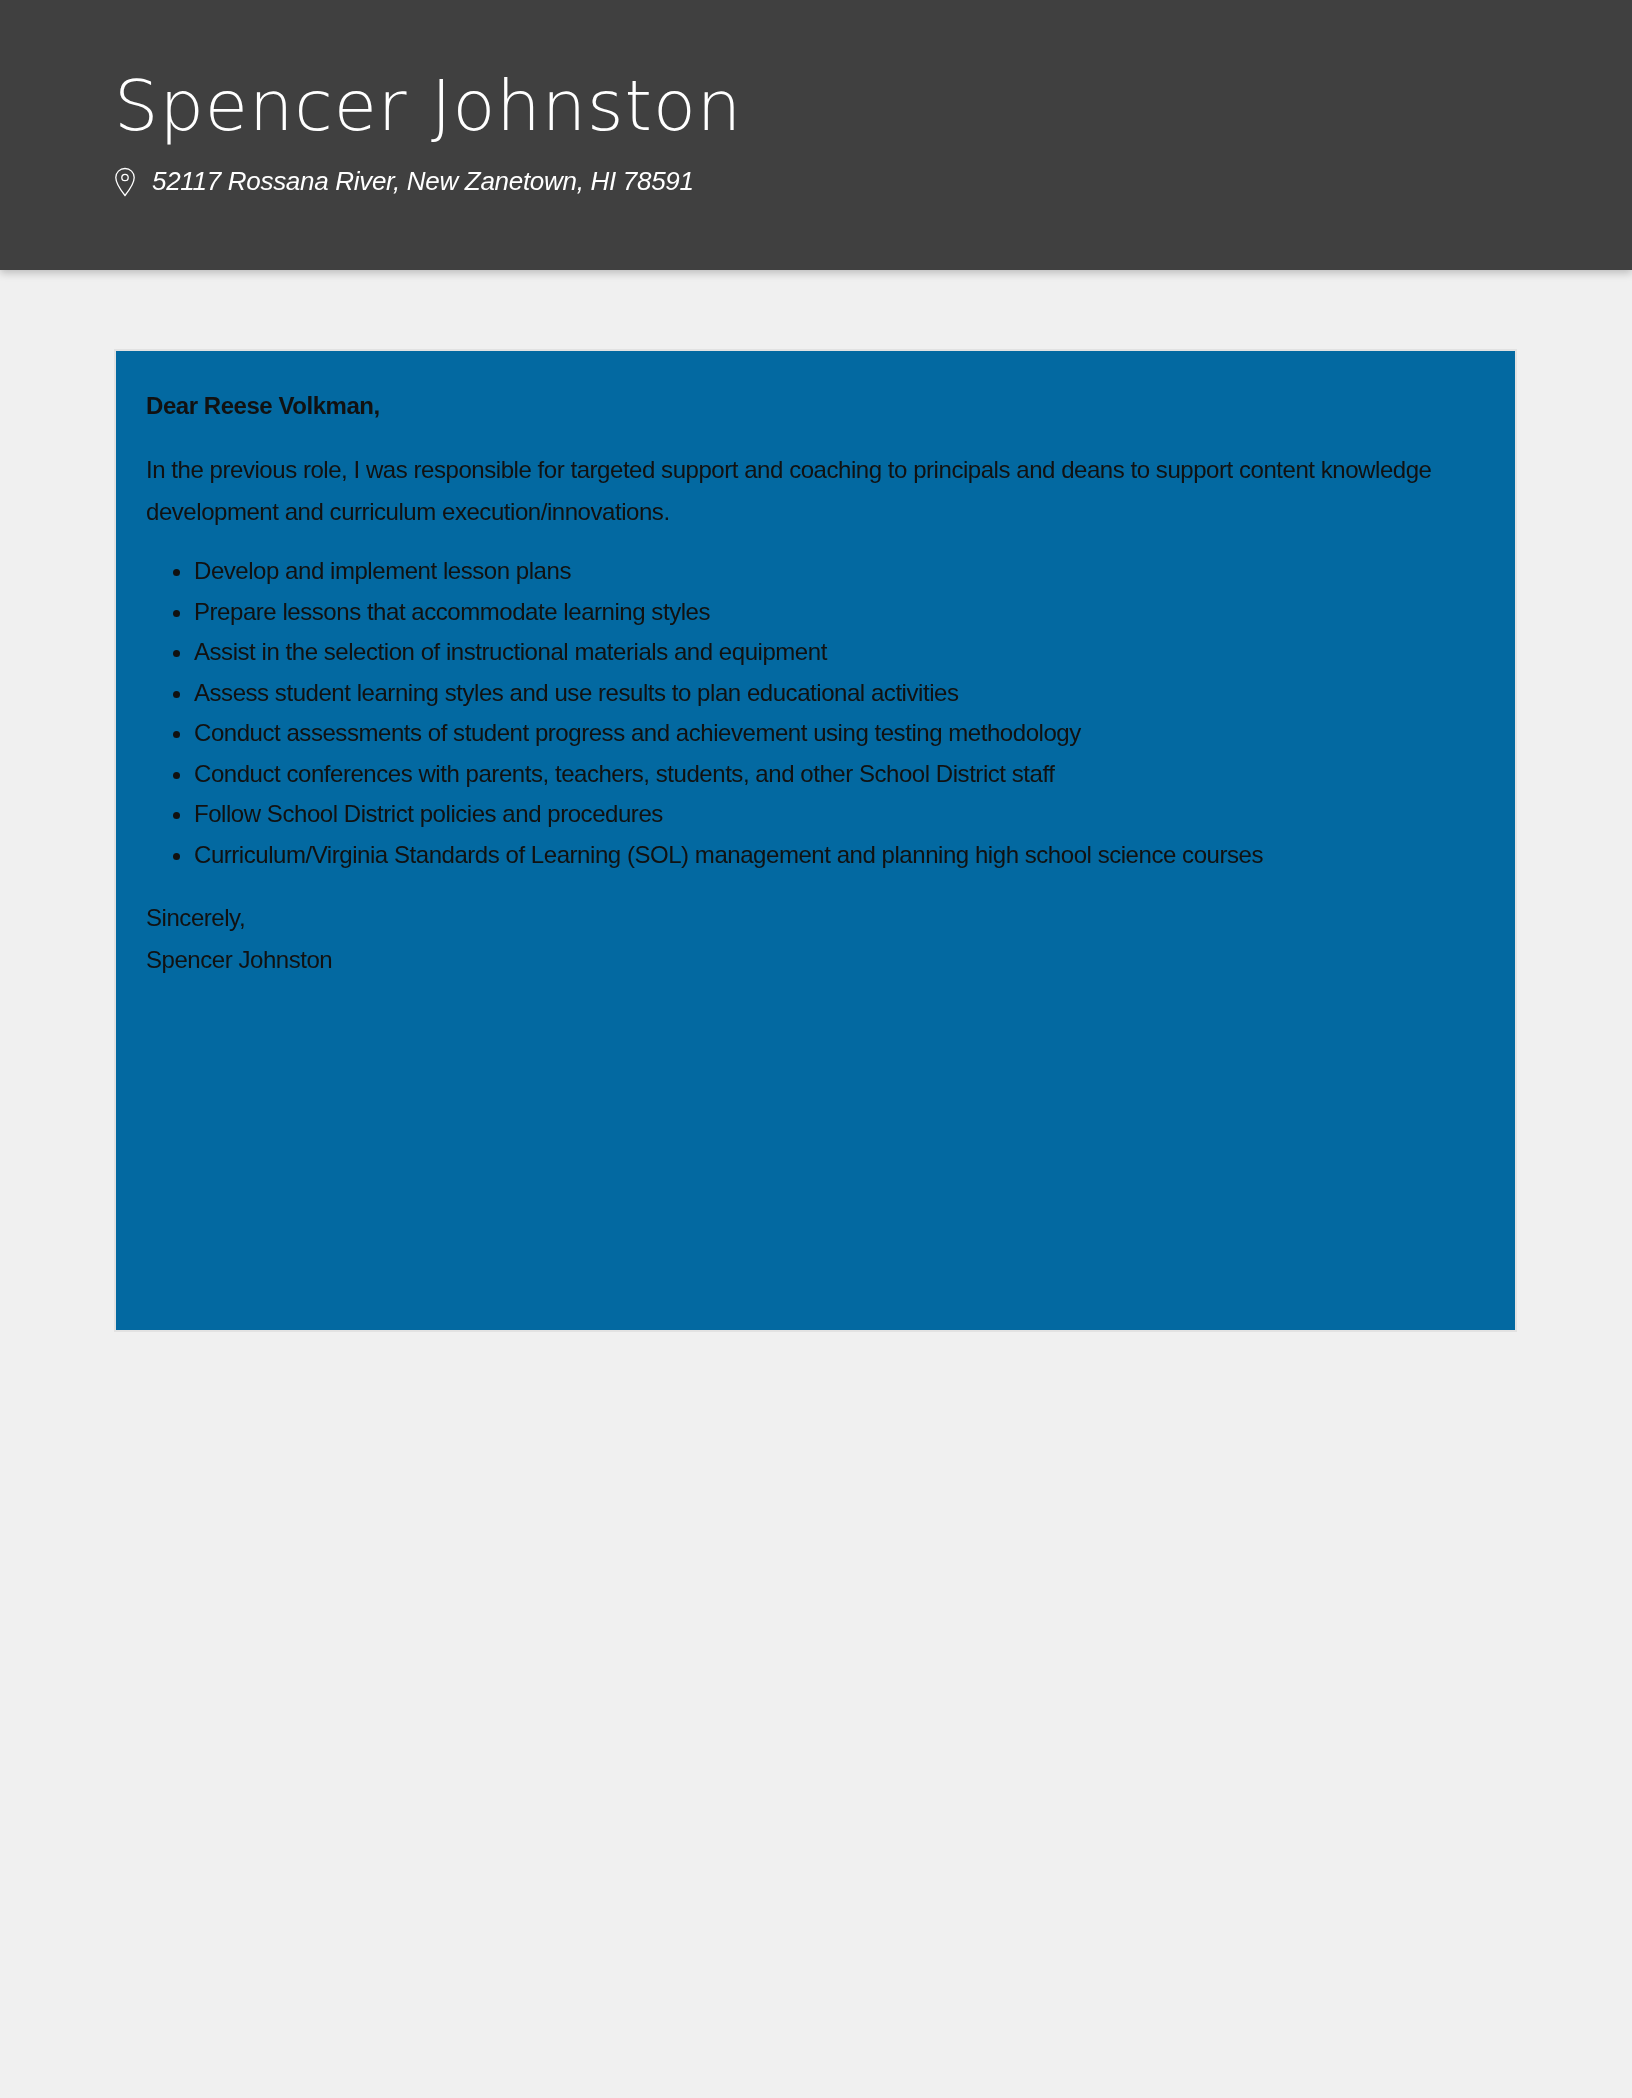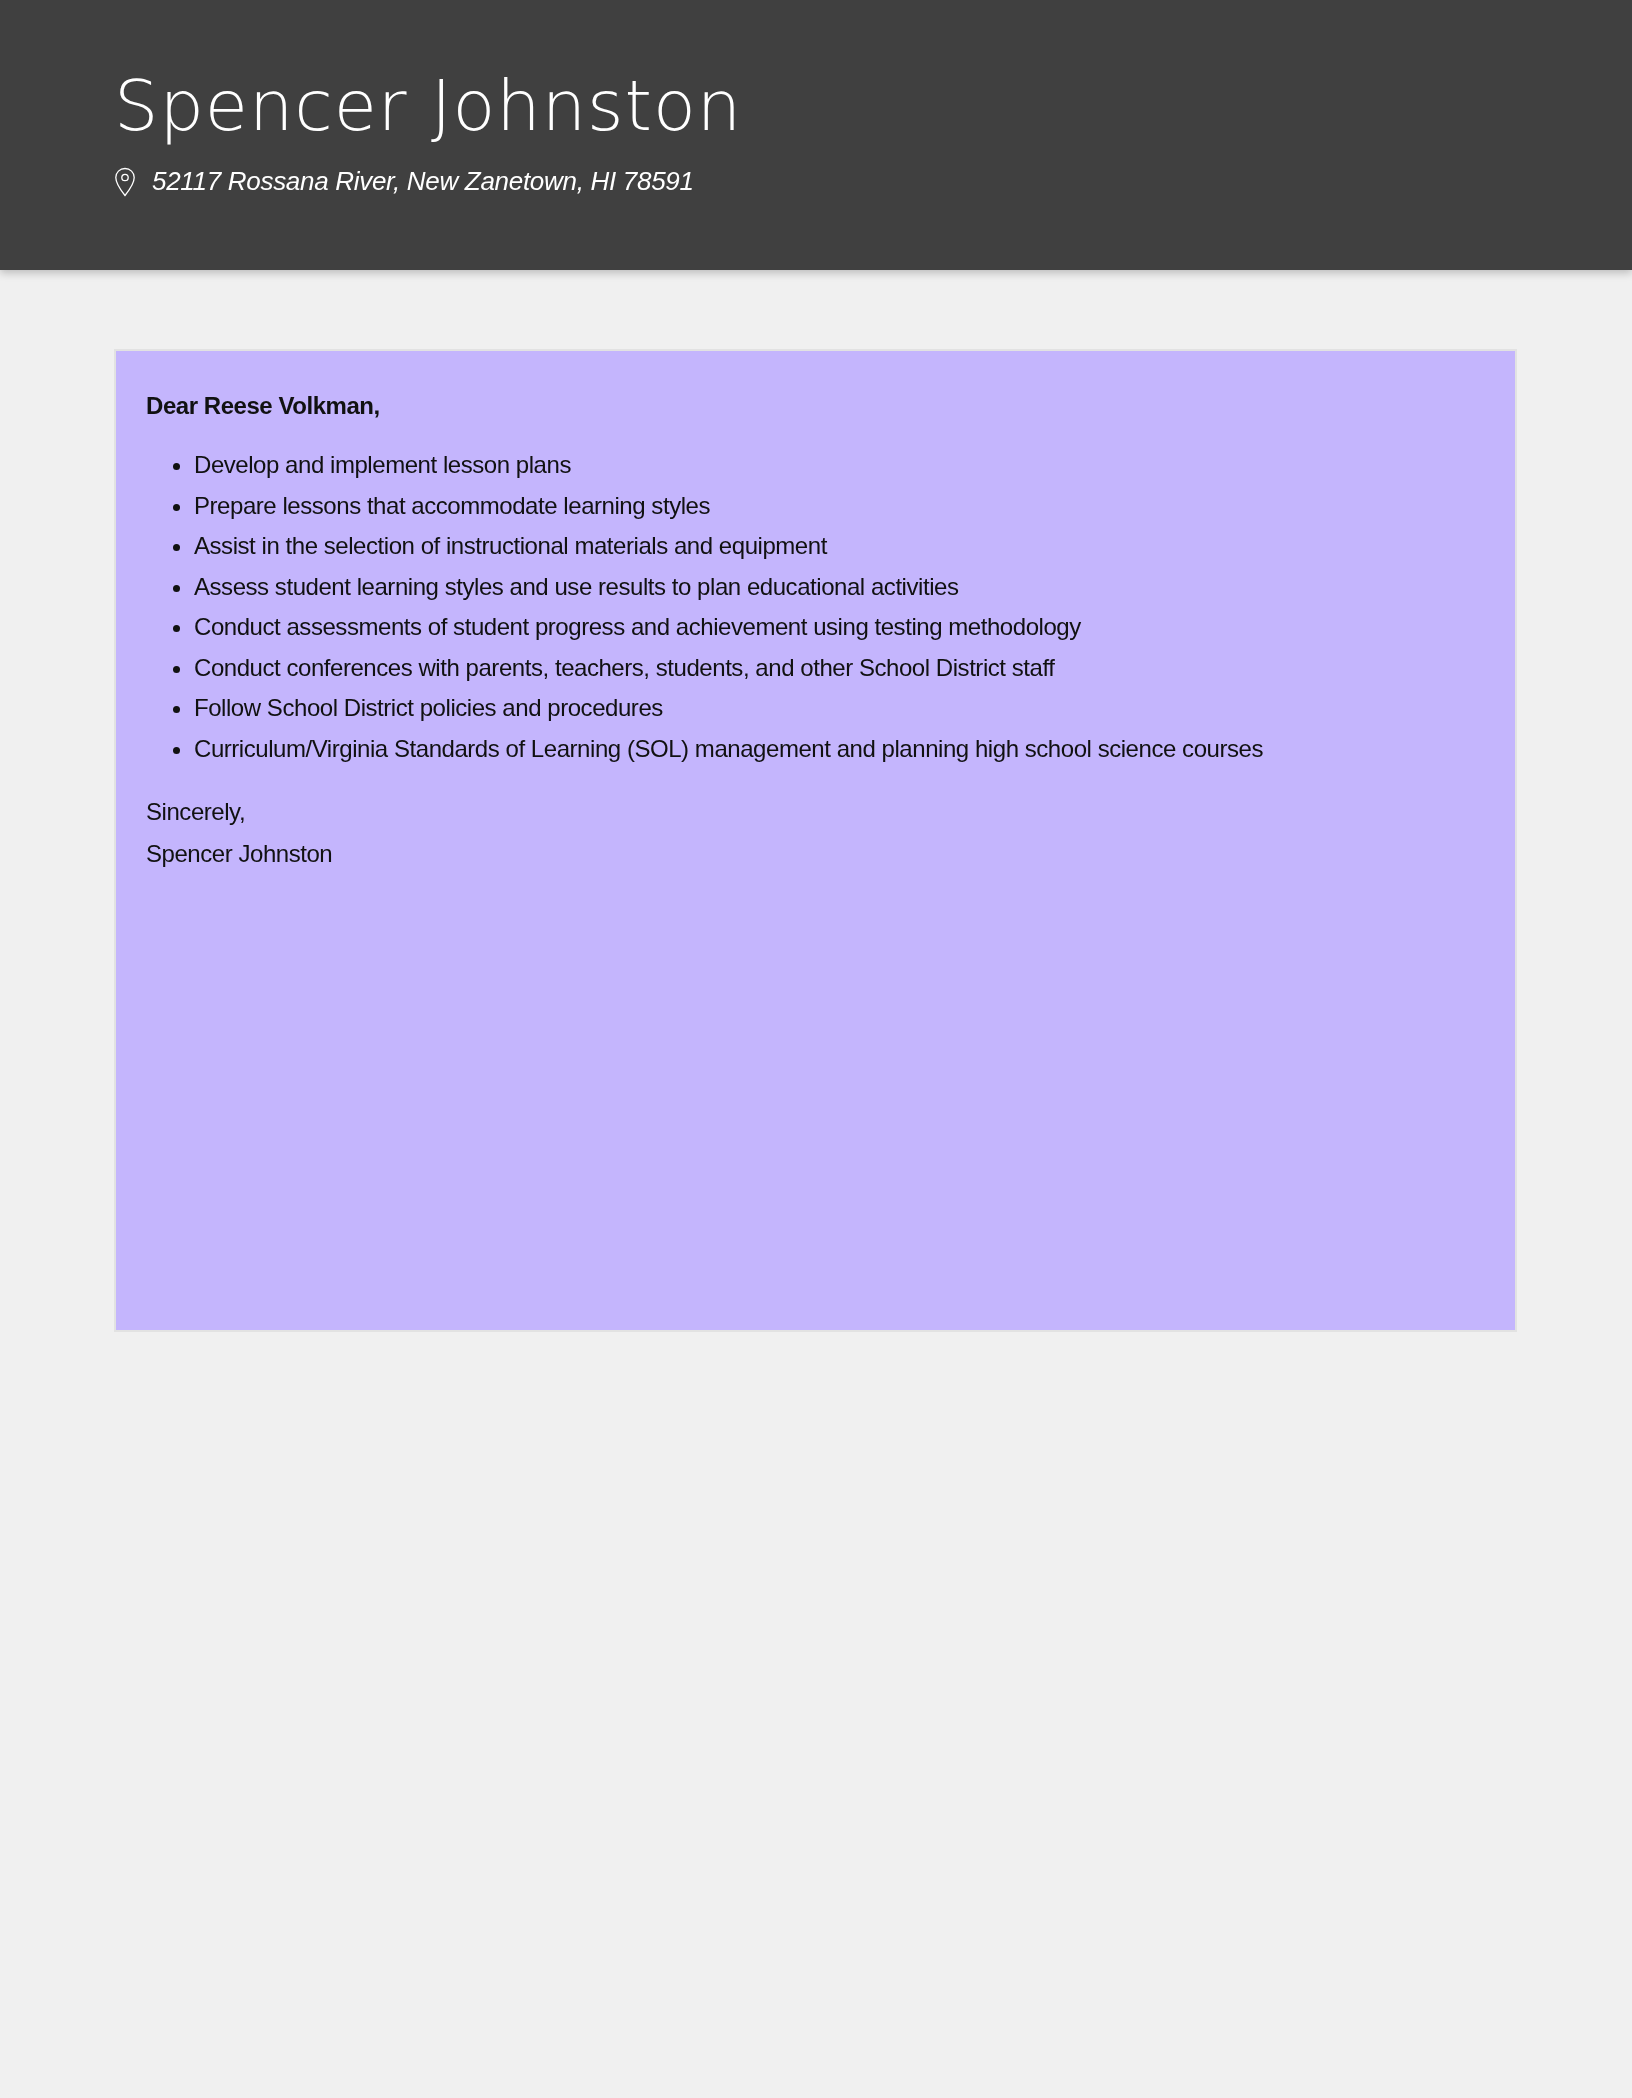--- a/index.html
+++ b/index.html
@@ -34,21 +34,21 @@
     color: #ffffff;
     font-size: 26px;
     letter-spacing: -0.3px;
     font-style: italic;
   }
   .address svg { margin-right: 16px; }
   .card {
     position: absolute; left: 114px; top: 349px;
     width: 1403px; height: 983px;
     box-sizing: border-box;
-    background: #c4b5fd;
+    background: #0369a1;
     border: 2px solid #e2e2e2;
     padding: 30px 30px 0 30px;
   }
   .card p { margin: 0; font-size: 24px; line-height: 42px; letter-spacing: -0.45px; }
   .greeting { font-weight: bold; margin-top: 4px !important; }
   .para { margin-top: 22px !important; }
   ul.reqs {
     margin: 18px 0 0 0; padding: 0 0 0 48px;
     font-size: 24px; line-height: 40.5px; letter-spacing: -0.45px;
   }
@@ -65,20 +65,21 @@
     <svg width="22" height="30" viewBox="0 0 22 30">
       <path d="M11 1.5 C5.8 1.5 1.8 5.5 1.8 10.5 C1.8 17 11 28.5 11 28.5 C11 28.5 20.2 17 20.2 10.5 C20.2 5.5 16.2 1.5 11 1.5 Z" fill="none" stroke="#ffffff" stroke-width="1.3"></path>
       <circle cx="11" cy="10.5" r="3.2" fill="none" stroke="#ffffff" stroke-width="1.3"></circle>
     </svg>
     <span>52117 Rossana River, New Zanetown, HI 78591</span>
   </div>
 </div>
 
 <div class="card">
   <p class="greeting">Dear Reese Volkman,</p>
+  <p class="para">In the previous role, I was responsible for targeted support and coaching to principals and deans to support content knowledge development and curriculum execution/innovations.</p>
   <ul class="reqs">
     <li>Develop and implement lesson plans</li>
     <li>Prepare lessons that accommodate learning styles</li>
     <li>Assist in the selection of instructional materials and equipment</li>
     <li>Assess student learning styles and use results to plan educational activities</li>
     <li>Conduct assessments of student progress and achievement using testing methodology</li>
     <li>Conduct conferences with parents, teachers, students, and other School District staff</li>
     <li>Follow School District policies and procedures</li>
     <li>Curriculum/Virginia Standards of Learning (SOL) management and planning high school science courses</li>
   </ul>

